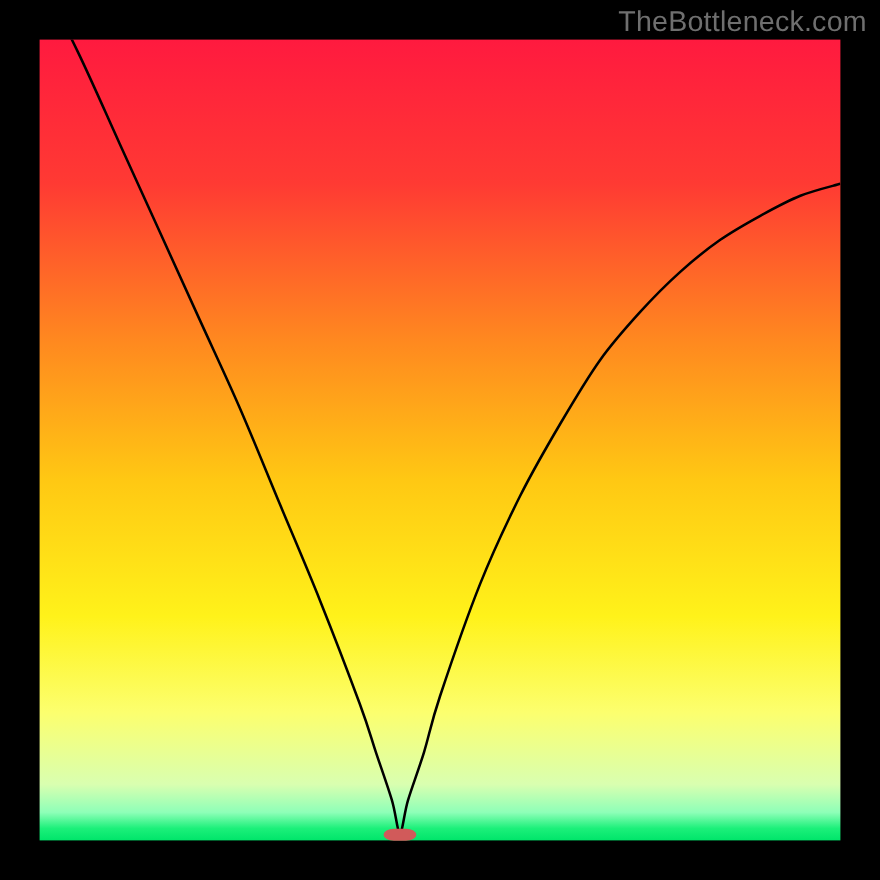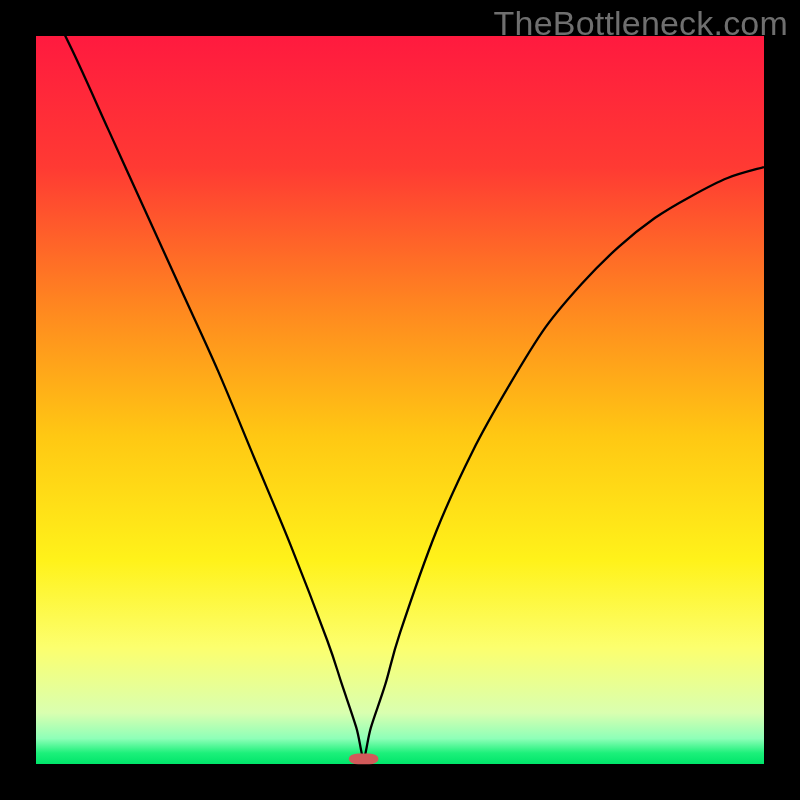--- a/index.html
+++ b/index.html
@@ -15,21 +15,21 @@
     width: 800px;
     height: 800px;
   }
   svg {
     display: block;
   }
   .watermark {
     position: absolute;
     top: 4px;
     right: 12px;
-    font-size: 34px;
+    font-size: 26px;
     color: #6f6f6f;
     font-weight: 400;
     letter-spacing: 0.2px;
     user-select: none;
   }
 </style>
 </head>
 <body>
 
 <div class="stage">

